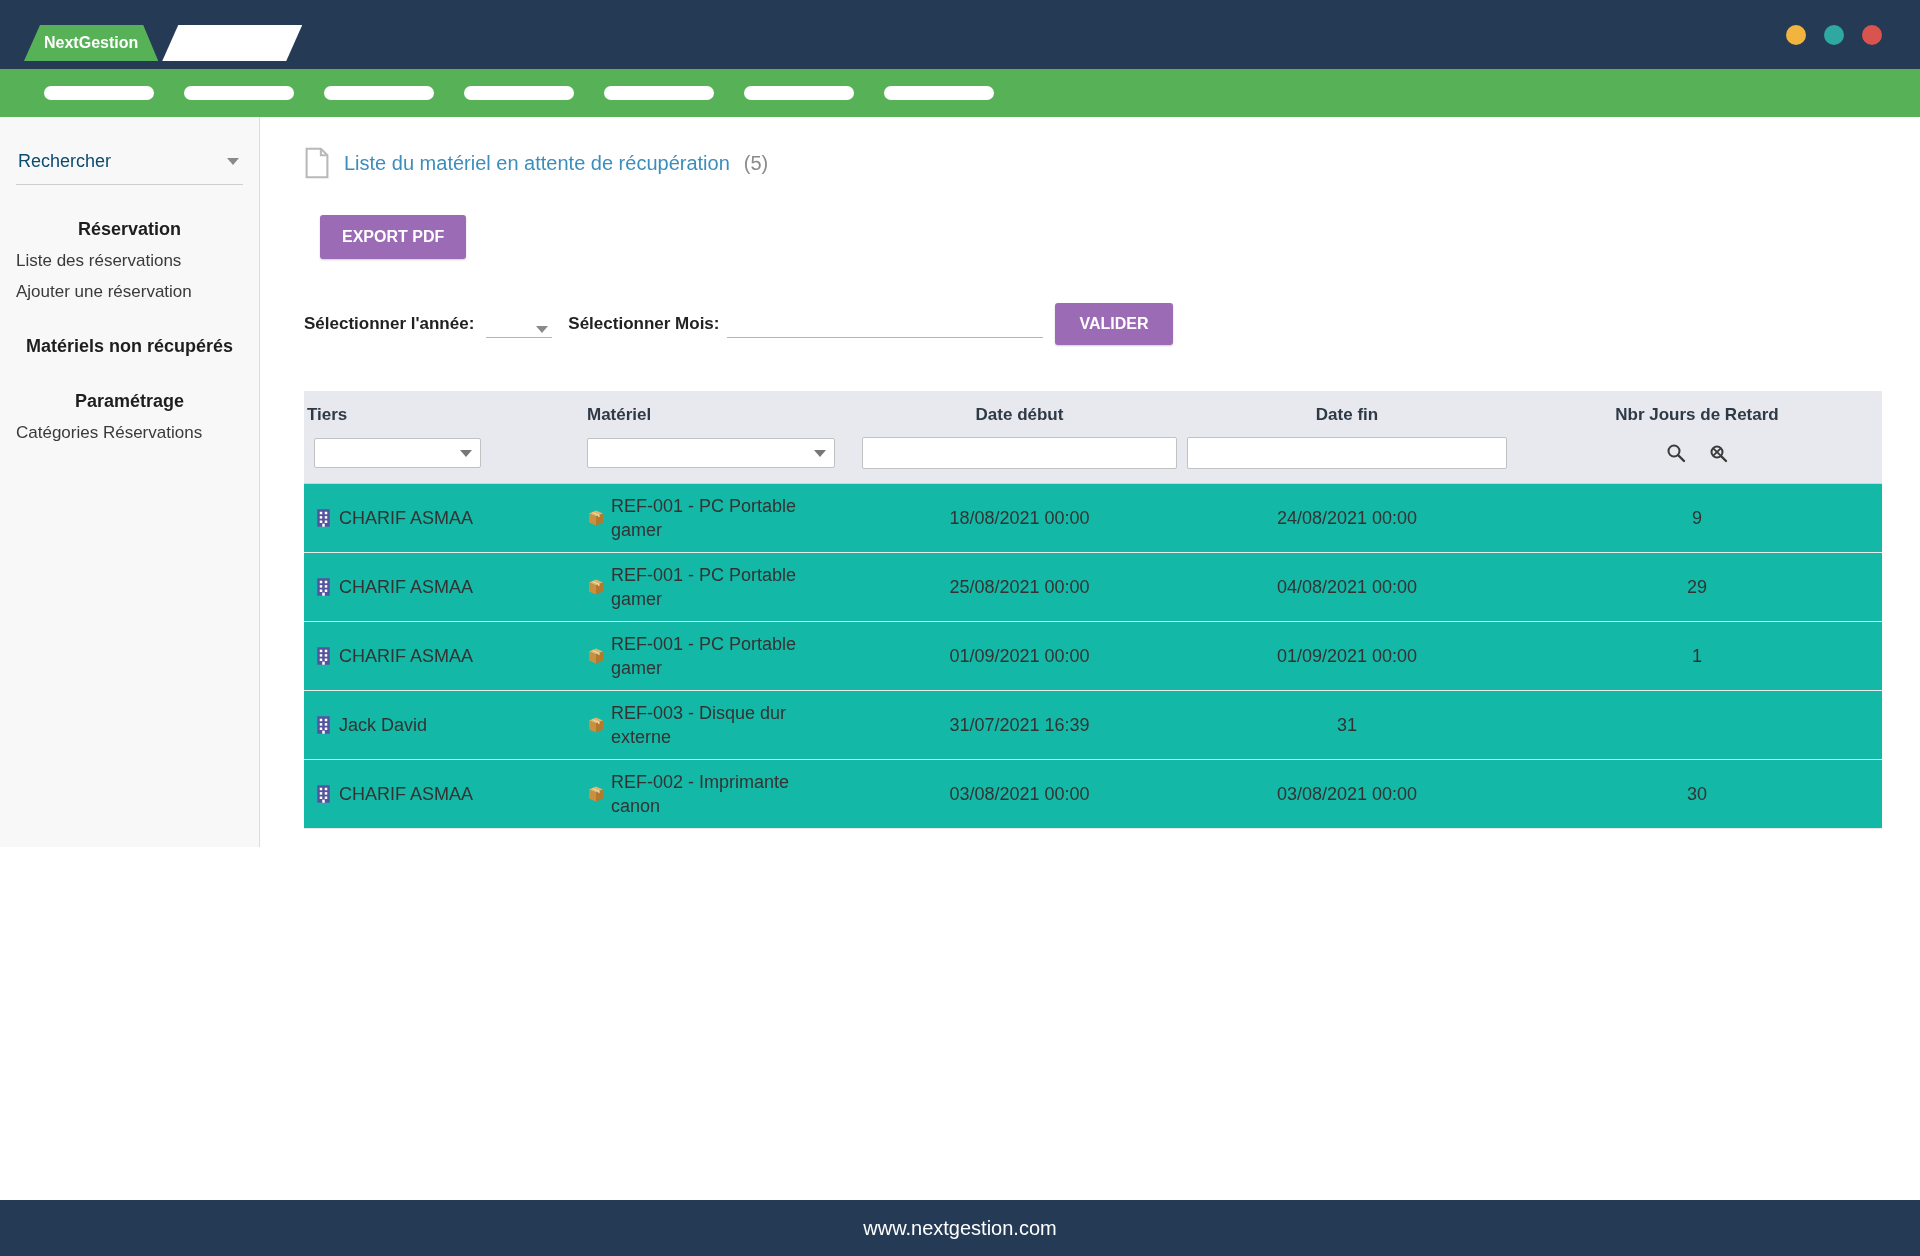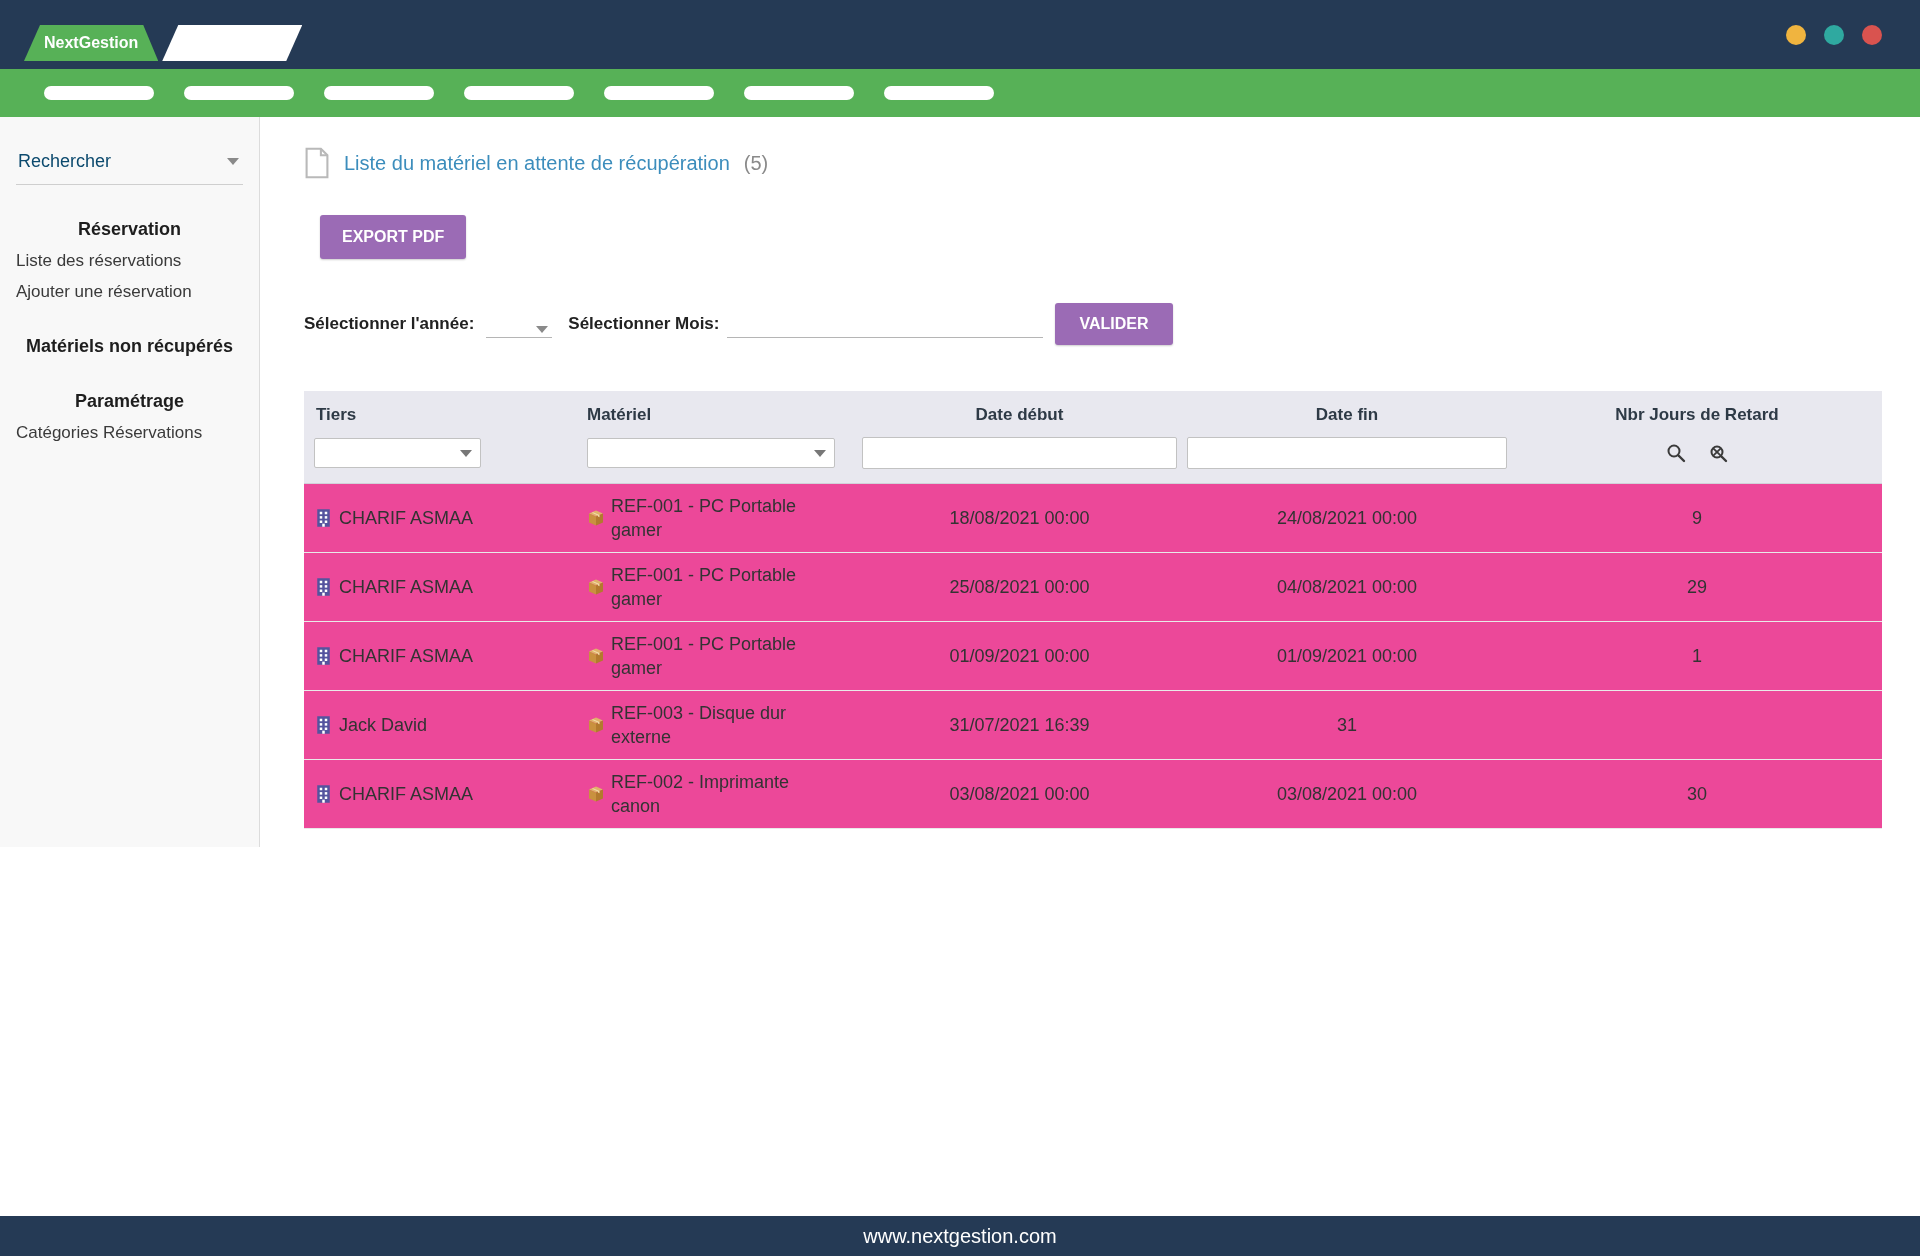--- a/index.html
+++ b/index.html
@@ -91,21 +91,21 @@
   }
   .validate-btn { margin-left: 12px; padding: 12px 24px; }
 
   
   .table { margin-top: 46px; width: 1578px; }
   .tgrid { display: grid; grid-template-columns: 280px 273px 325px 330px 1fr; }
   .thead { background: #e8e8ef; border-bottom: 1px solid #d2d2da; }
   .th {
     font-size: 17px; font-weight: 600; color: #2e3a46; padding-top: 14px; padding-bottom: 6px;
   }
-  .th.left { text-align: left; padding-left: 12px; }
+  .th.left { text-align: left; padding-left: 3px; }
   .th.c2 { padding-left: 3px; }
   .th.center { text-align: center; }
   .tfilter { padding-bottom: 14px; padding-top: 6px; }
   .fcell { display: flex; align-items: center; }
   .fcell.c1 { padding-left: 10px; }
   .fcell.c2 { padding-left: 3px; }
   .fcell.center { justify-content: center; }
   .box-select {
     background: #fff; border: 1px solid #c2c2c2; border-radius: 2px; height: 30px;
     display: flex; align-items: center; justify-content: flex-end; padding: 0 8px; cursor: pointer;
@@ -114,33 +114,33 @@
   .box-select.materiel { width: 248px; }
   .box-select .caret { border-top-color: #777; }
   .date-input {
     width: calc(100% - 10px); height: 32px; background: #fff; border: 1px solid #c2c2c2;
     border-radius: 2px; font-size: 15px; padding: 0 8px; outline: none;
   }
   .icon-btn { background: none; border: none; cursor: pointer; padding: 4px; display: inline-flex; }
   .icon-gap { width: 14px; }
 
   .trow {
-    border-bottom: 1px solid #e9e9e9; background: #ec4899; min-height: 68px; align-items: center;
+    border-bottom: 1px solid #e9e9e9; background: #14b8a6; min-height: 68px; align-items: center;
   }
   .cell { font-size: 18px; color: #333; display: flex; align-items: center; padding: 10px 0; }
   .cell.tiers { padding-left: 12px; gap: 8px; }
   .cell.materiel { padding-left: 3px; gap: 6px; }
   .cell.materiel .mat-text { max-width: 215px; line-height: 24px; }
   .cell.center { justify-content: center; text-align: center; }
   .linkish { cursor: pointer; }
 
   
   .filler { flex: 1 1 auto; background: #fff; }
   .footer {
-    height: 40px; background: #253a55; color: #fff; font-size: 20px;
+    height: 56px; background: #253a55; color: #fff; font-size: 20px;
     display: flex; align-items: center; justify-content: center; flex: 0 0 auto;
   }
 
   svg { display: block; }
 </style>
 </head>
 <body>
 
 <div class="app">
 

